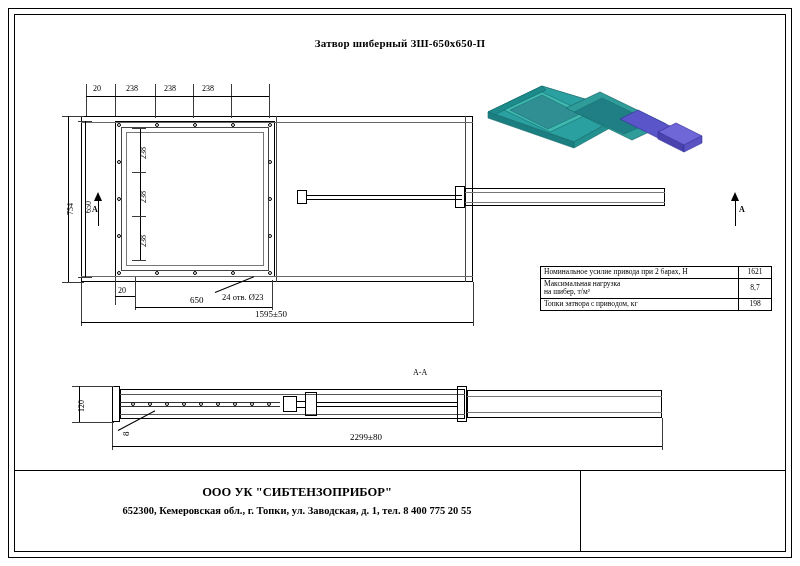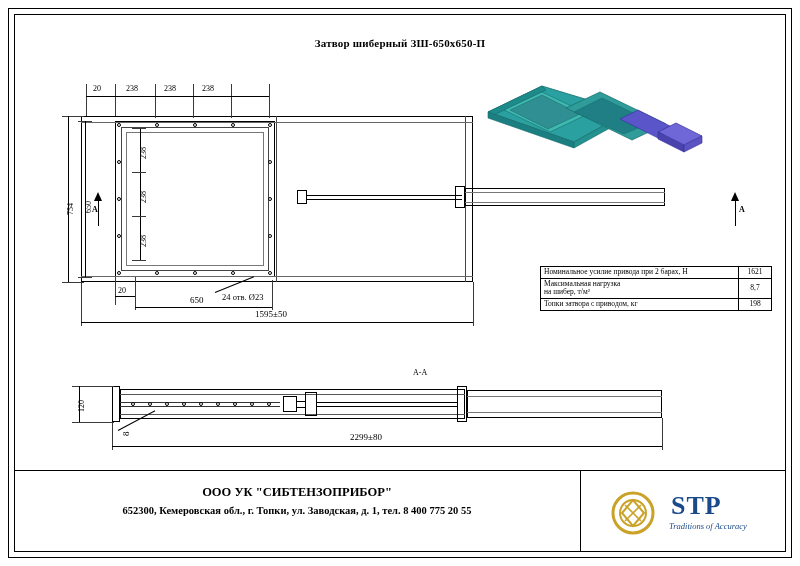--- a/index.html
+++ b/index.html
@@ -247,27 +247,15 @@
     <div class="ln h" style="left:112px;top:446px;width:550px;"></div>
     <div class="lbl" style="left:350px;top:432px;font-size:9px;">2299±80</div>
   </div>
 
   <div id="titleblock">
     <div id="tb-left">
       <div class="company">ООО УК "СИБТЕНЗОПРИБОР"</div>
       <div class="addr">652300, Кемеровская обл., г. Топки, ул. Заводская, д. 1, тел. 8 400 775 20 55</div>
     </div>
     <div id="tb-div"></div>
-    <div id="tb-right">
-      <div id="logo">
-        <svg style="position:absolute;left:0;top:4px;width:44px;height:44px;">
-          <circle cx="22" cy="22" r="20" fill="none" stroke="#c9a227" stroke-width="3"></circle>
-          <circle cx="22" cy="22" r="13" fill="none" stroke="#c9a227" stroke-width="2"></circle>
-          <path d="M22 9 L33 22 L22 35 L11 22 Z" fill="none" stroke="#c9a227" stroke-width="2"></path>
-          <path d="M14 14 L30 30 M30 14 L14 30" stroke="#c9a227" stroke-width="1.6" fill="none"></path>
-        </svg>
-        <div class="stp">STP</div>
-        <div class="stp-sub">Traditions of Accuracy</div>
-      </div>
-    </div>
   </div>
 
 </div>
 
 </body></html>

